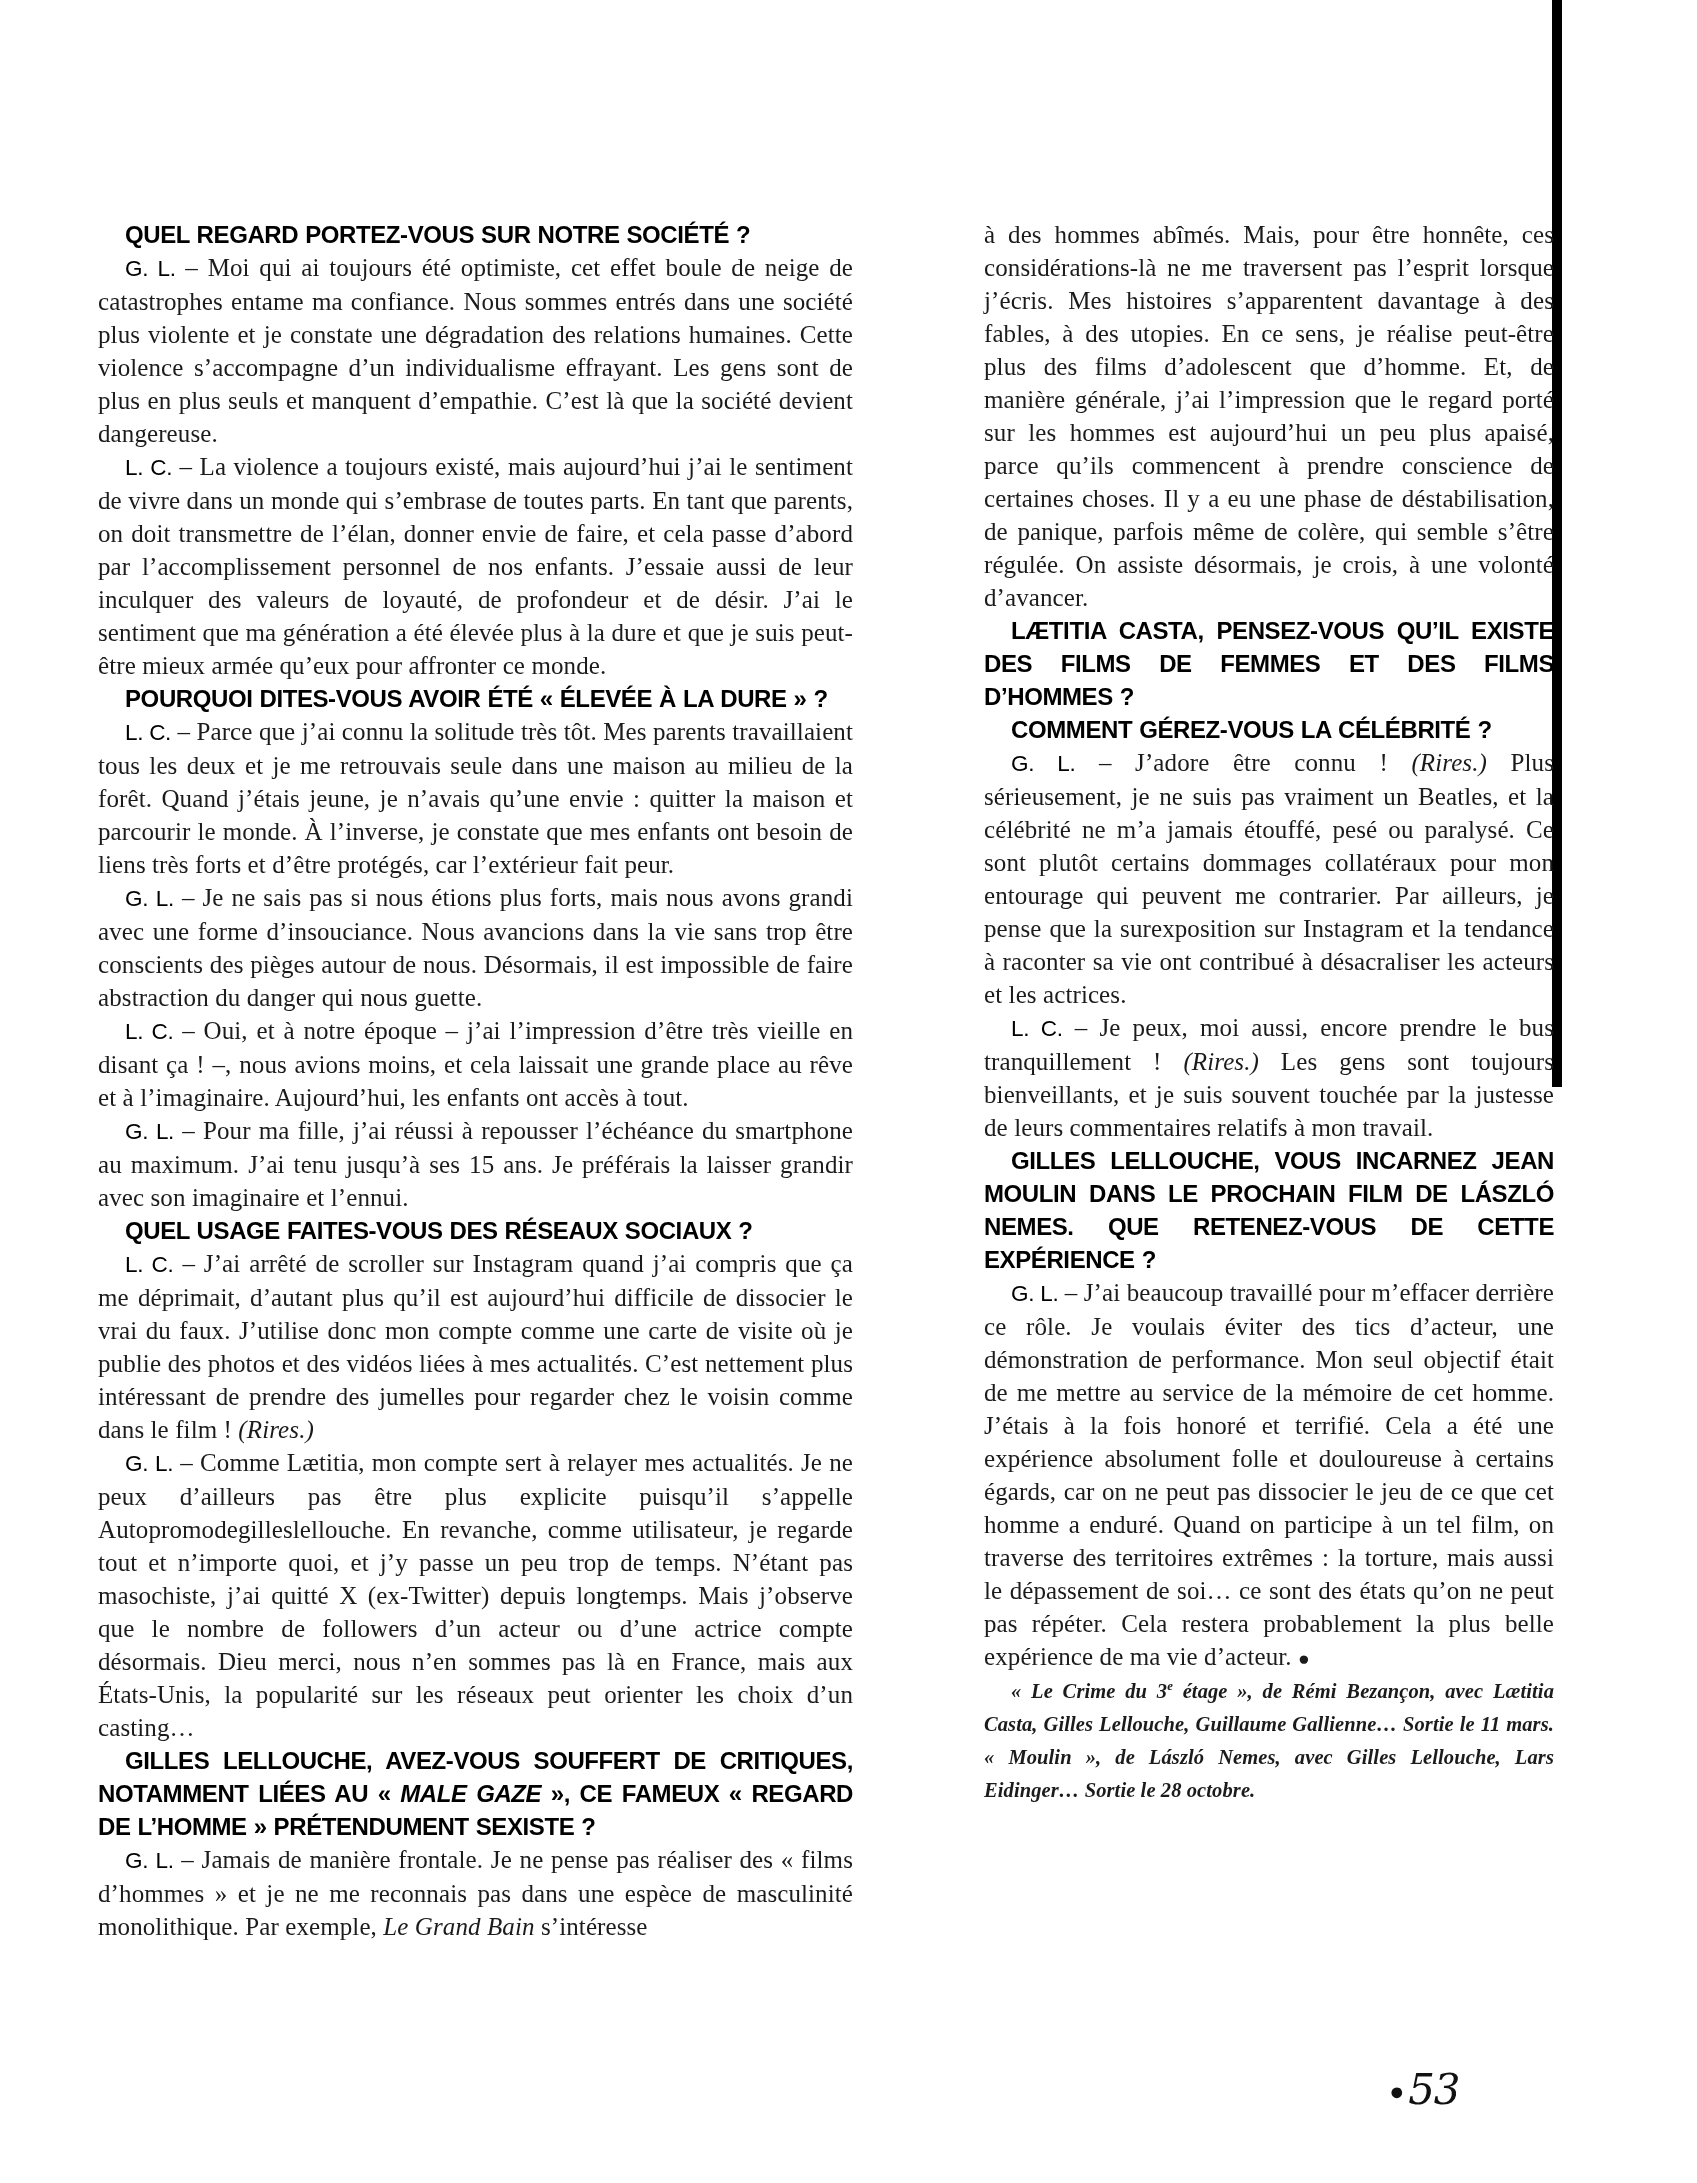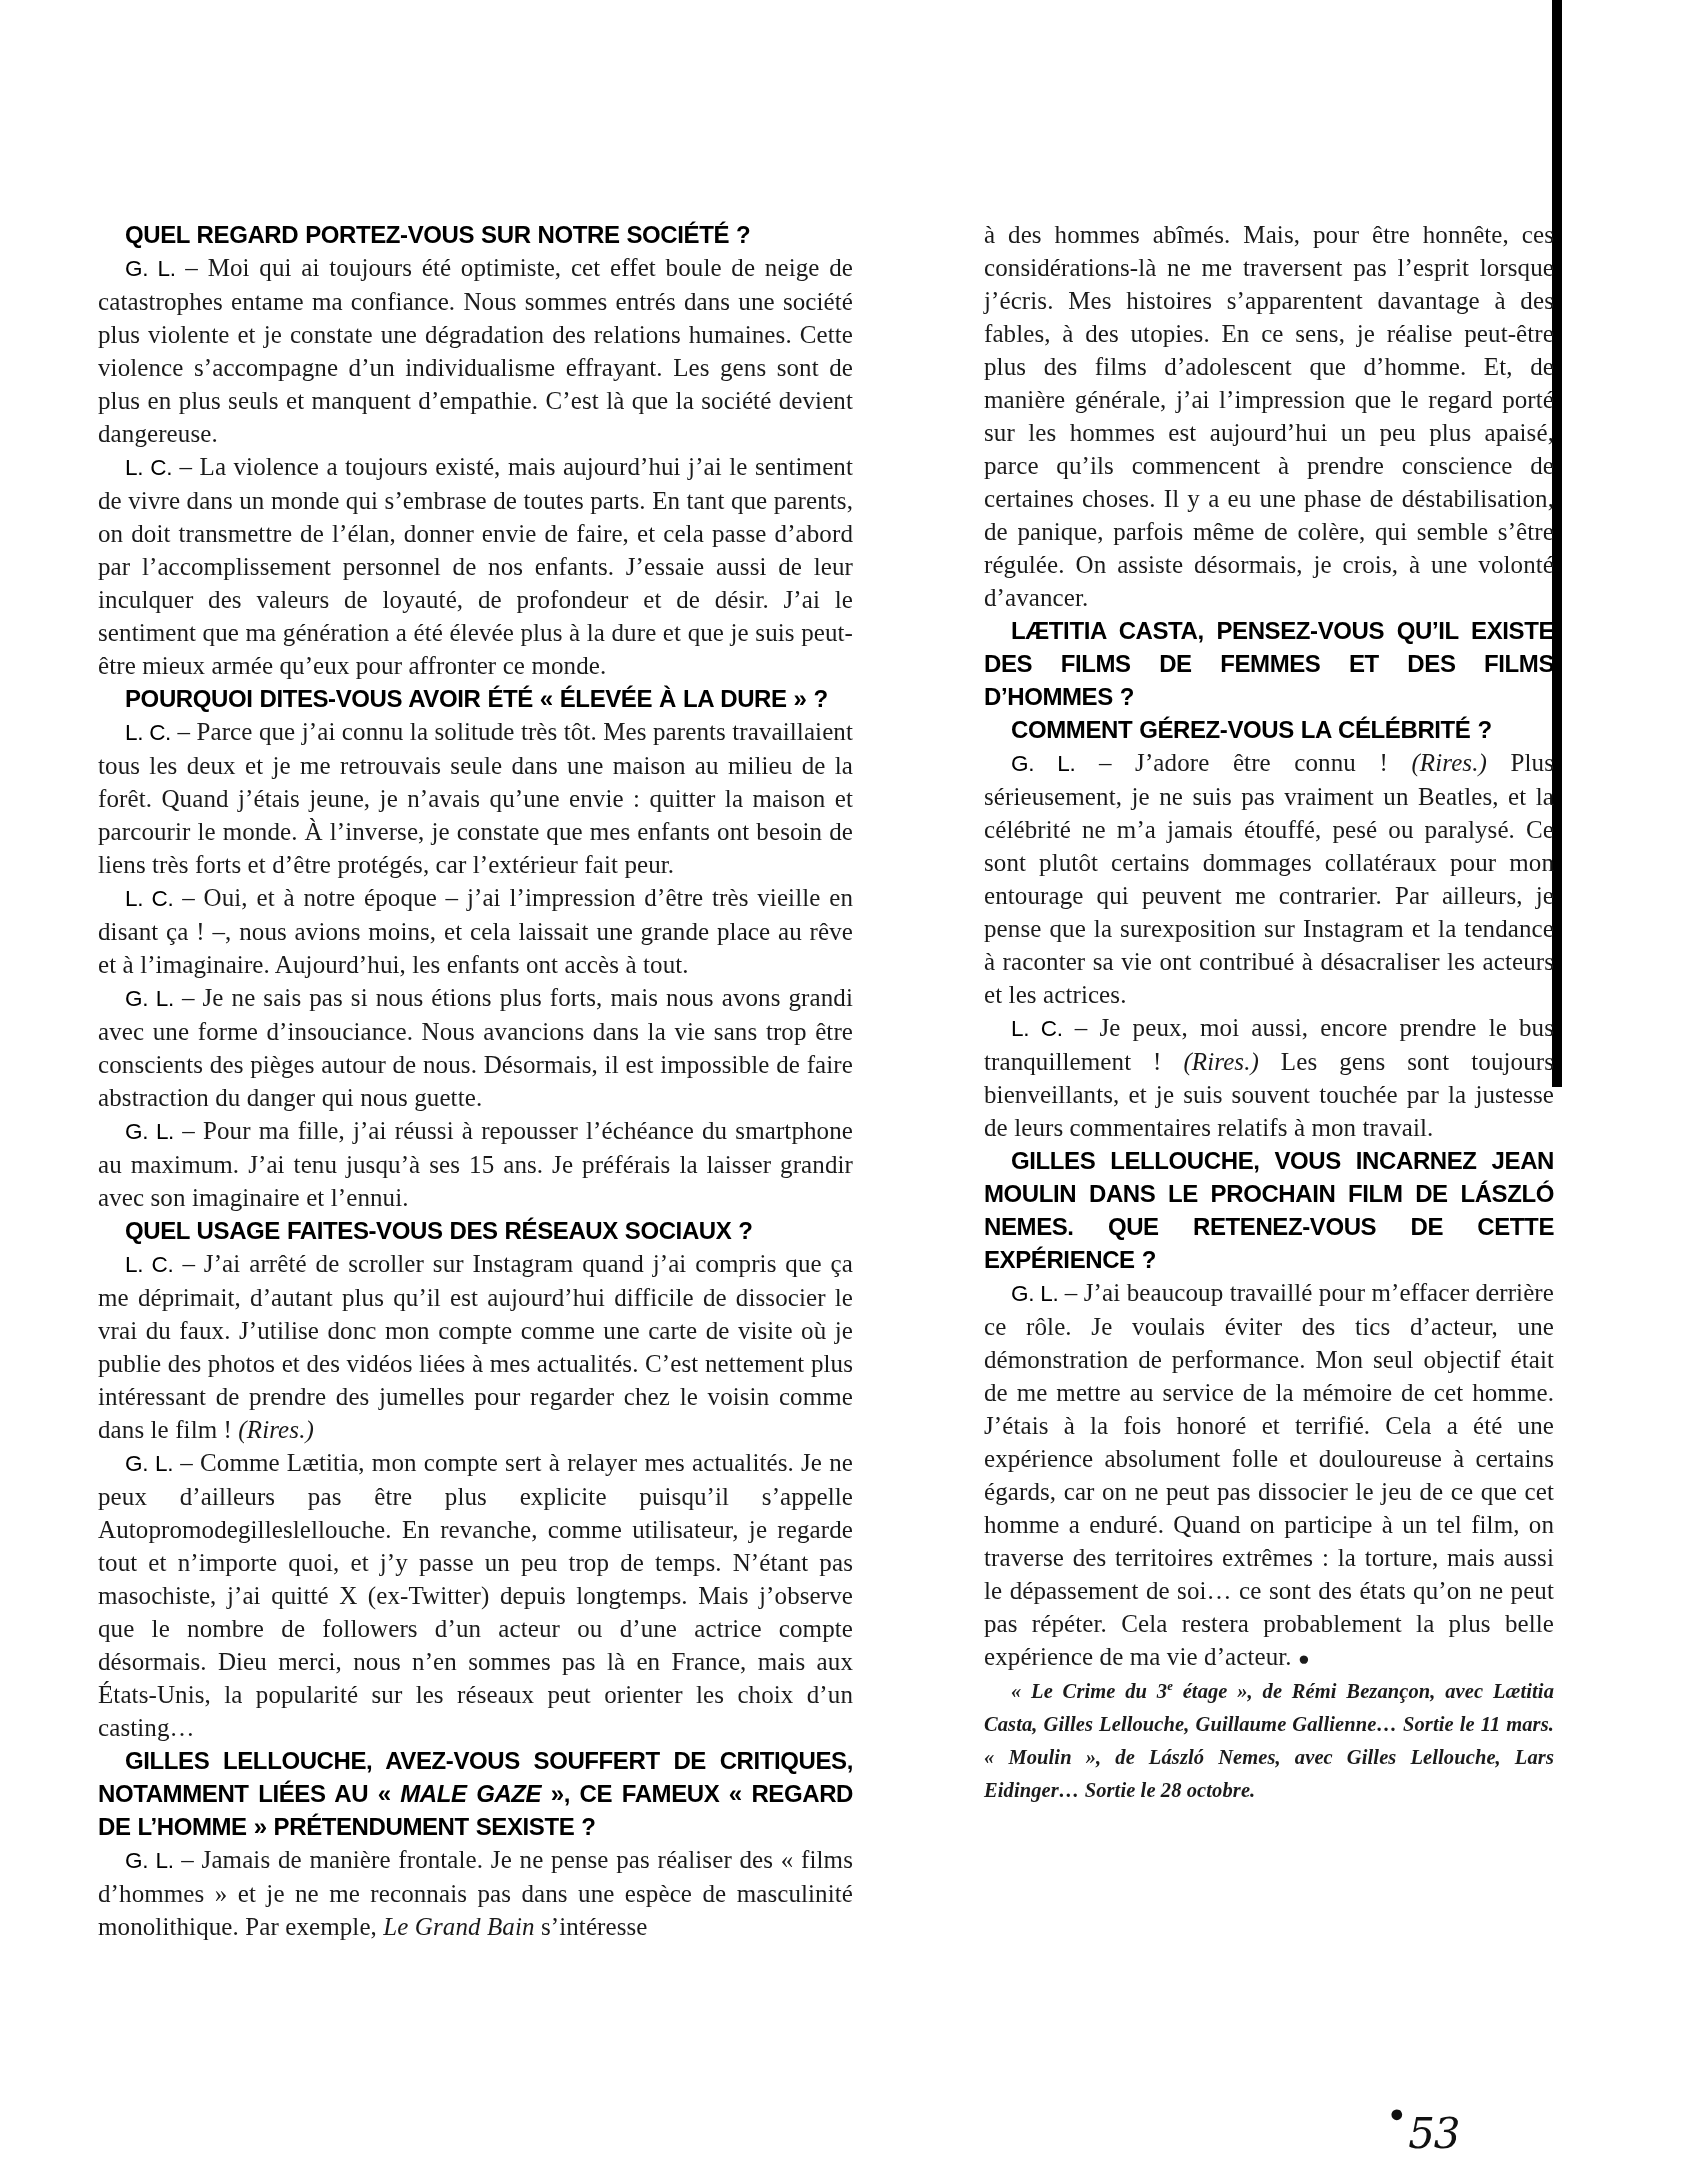--- a/index.html
+++ b/index.html
@@ -78,37 +78,36 @@
     font-size: 25px;
     line-height: 1;
     transform: translateY(1.4px);
   }
   .page-footer .num {
     font-family: "DejaVu Serif", "Liberation Serif", serif;
     font-style: italic;
     font-size: 42px;
     line-height: 1;
     letter-spacing: -1.4px;
-    margin-top: 44px;
   }
 </style>
 </head>
 <body>
 
 <div class="page">
   <div class="edge-bar"></div>
 
   <div class="col col-left">
       <p class="q-heading"><span class="seg-h">QUEL REGARD PORTEZ-VOUS SUR NOTRE SOCIÉTÉ&nbsp;?</span></p>
       <p class="body-para"><span class="seg-speaker">G. L.</span><span class="seg-plain"> – Moi qui ai toujours été optimiste, cet effet boule de neige de catastrophes entame ma confiance. Nous sommes entrés dans une société plus violente et je constate une dégradation des relations humaines. Cette violence s’accompagne d’un individualisme effrayant. Les gens sont de plus en plus seuls et manquent d’empathie. C’est là que la société devient dangereuse.</span></p>
       <p class="body-para"><span class="seg-speaker">L. C.</span><span class="seg-plain"> – La violence a toujours existé, mais aujourd’hui j’ai le sentiment de vivre dans un monde qui s’embrase de toutes parts. En tant que parents, on doit transmettre de l’élan, donner envie de faire, et cela passe d’abord par l’accomplissement personnel de nos enfants. J’essaie aussi de leur inculquer des valeurs de loyauté, de profondeur et de désir. J’ai le sentiment que ma génération a été élevée plus à la dure et que je suis peut-être mieux armée qu’eux pour affronter ce monde.</span></p>
       <p class="q-heading"><span class="seg-h">POURQUOI DITES-VOUS AVOIR ÉTÉ «&nbsp;ÉLEVÉE À LA DURE&nbsp;»&nbsp;?</span></p>
       <p class="body-para"><span class="seg-speaker">L. C.</span><span class="seg-plain"> – Parce que j’ai connu la solitude très tôt. Mes parents travaillaient tous les deux et je me retrouvais seule dans une maison au milieu de la forêt. Quand j’étais jeune, je n’avais qu’une envie&nbsp;: quitter la maison et parcourir le monde. À l’inverse, je constate que mes enfants ont besoin de liens très forts et d’être protégés, car l’extérieur fait peur.</span></p>
+      <p class="body-para"><span class="seg-speaker">G. L.</span><span class="seg-plain"> – Je ne sais pas si nous étions plus forts, mais nous avons grandi avec une forme d’insouciance. Nous avancions dans la vie sans trop être conscients des pièges autour de nous. Désormais, il est impossible de faire abstraction du danger qui nous guette.</span></p>
       <p class="body-para"><span class="seg-speaker">L. C.</span><span class="seg-plain"> – Oui, et à notre époque – j’ai l’impression d’être très vieille en disant ça&nbsp;! –, nous avions moins, et cela laissait une grande place au rêve et à l’imaginaire. Aujourd’hui, les enfants ont accès à tout.</span></p>
-      <p class="body-para"><span class="seg-speaker">G. L.</span><span class="seg-plain"> – Je ne sais pas si nous étions plus forts, mais nous avons grandi avec une forme d’insouciance. Nous avancions dans la vie sans trop être conscients des pièges autour de nous. Désormais, il est impossible de faire abstraction du danger qui nous guette.</span></p>
       <p class="body-para"><span class="seg-speaker">G. L.</span><span class="seg-plain"> – Pour ma fille, j’ai réussi à repousser l’échéance du smartphone au maximum. J’ai tenu jusqu’à ses 15 ans. Je préférais la laisser grandir avec son imaginaire et l’ennui.</span></p>
       <p class="q-heading"><span class="seg-h">QUEL USAGE FAITES-VOUS DES RÉSEAUX SOCIAUX&nbsp;?</span></p>
       <p class="body-para"><span class="seg-speaker">L. C.</span><span class="seg-plain"> – J’ai arrêté de scroller sur Instagram quand j’ai compris que ça me déprimait, d’autant plus qu’il est aujourd’hui difficile de dissocier le vrai du faux. J’utilise donc mon compte comme une carte de visite où je publie des photos et des vidéos liées à mes actualités. C’est nettement plus intéressant de prendre des jumelles pour regarder chez le voisin comme dans le film&nbsp;! </span><span class="seg-italic">(Rires.)</span></p>
       <p class="body-para"><span class="seg-speaker">G. L.</span><span class="seg-plain"> – Comme Lætitia, mon compte sert à relayer mes actualités. Je ne peux d’ailleurs pas être plus explicite puisqu’il s’appelle Autopromodegilleslellouche. En revanche, comme utilisateur, je regarde tout et n’importe quoi, et j’y passe un peu trop de temps. N’étant pas masochiste, j’ai quitté X (ex-Twitter) depuis longtemps. Mais j’observe que le nombre de followers d’un acteur ou d’une actrice compte désormais. Dieu merci, nous n’en sommes pas là en France, mais aux États-Unis, la popularité sur les réseaux peut orienter les choix d’un casting…</span></p>
       <p class="q-heading"><span class="seg-h">GILLES LELLOUCHE, AVEZ-VOUS SOUFFERT DE CRITIQUES, NOTAMMENT LIÉES AU «&nbsp;</span><span class="seg-hitalic">MALE GAZE</span><span class="seg-h">&nbsp;», CE FAMEUX «&nbsp;REGARD DE L’HOMME&nbsp;» PRÉTENDUMENT SEXISTE&nbsp;?</span></p>
       <p class="body-para"><span class="seg-speaker">G. L.</span><span class="seg-plain"> – Jamais de manière frontale. Je ne pense pas réaliser des «&nbsp;films d’hommes&nbsp;» et je ne me reconnais pas dans une espèce de masculinité monolithique. Par exemple, </span><span class="seg-italic">Le Grand Bain</span><span class="seg-plain"> s’intéresse</span></p>
     </div>
   <div class="col col-right">
       <p class="body-para no-indent"><span class="seg-plain">à des hommes abîmés. Mais, pour être honnête, ces considérations-là ne me traversent pas l’esprit lorsque j’écris. Mes histoires s’apparentent davantage à des fables, à des utopies. En ce sens, je réalise peut-être plus des films d’adolescent que d’homme. Et, de manière générale, j’ai l’impression que le regard porté sur les hommes est aujourd’hui un peu plus apaisé, parce qu’ils commencent à prendre conscience de certaines choses. Il y a eu une phase de déstabilisation, de panique, parfois même de colère, qui semble s’être régulée. On assiste désormais, je crois, à une volonté d’avancer.</span></p>
       <p class="q-heading"><span class="seg-h">LÆTITIA CASTA, PENSEZ-VOUS QU’IL EXISTE DES FILMS DE FEMMES ET DES FILMS D’HOMMES&nbsp;?</span></p>

